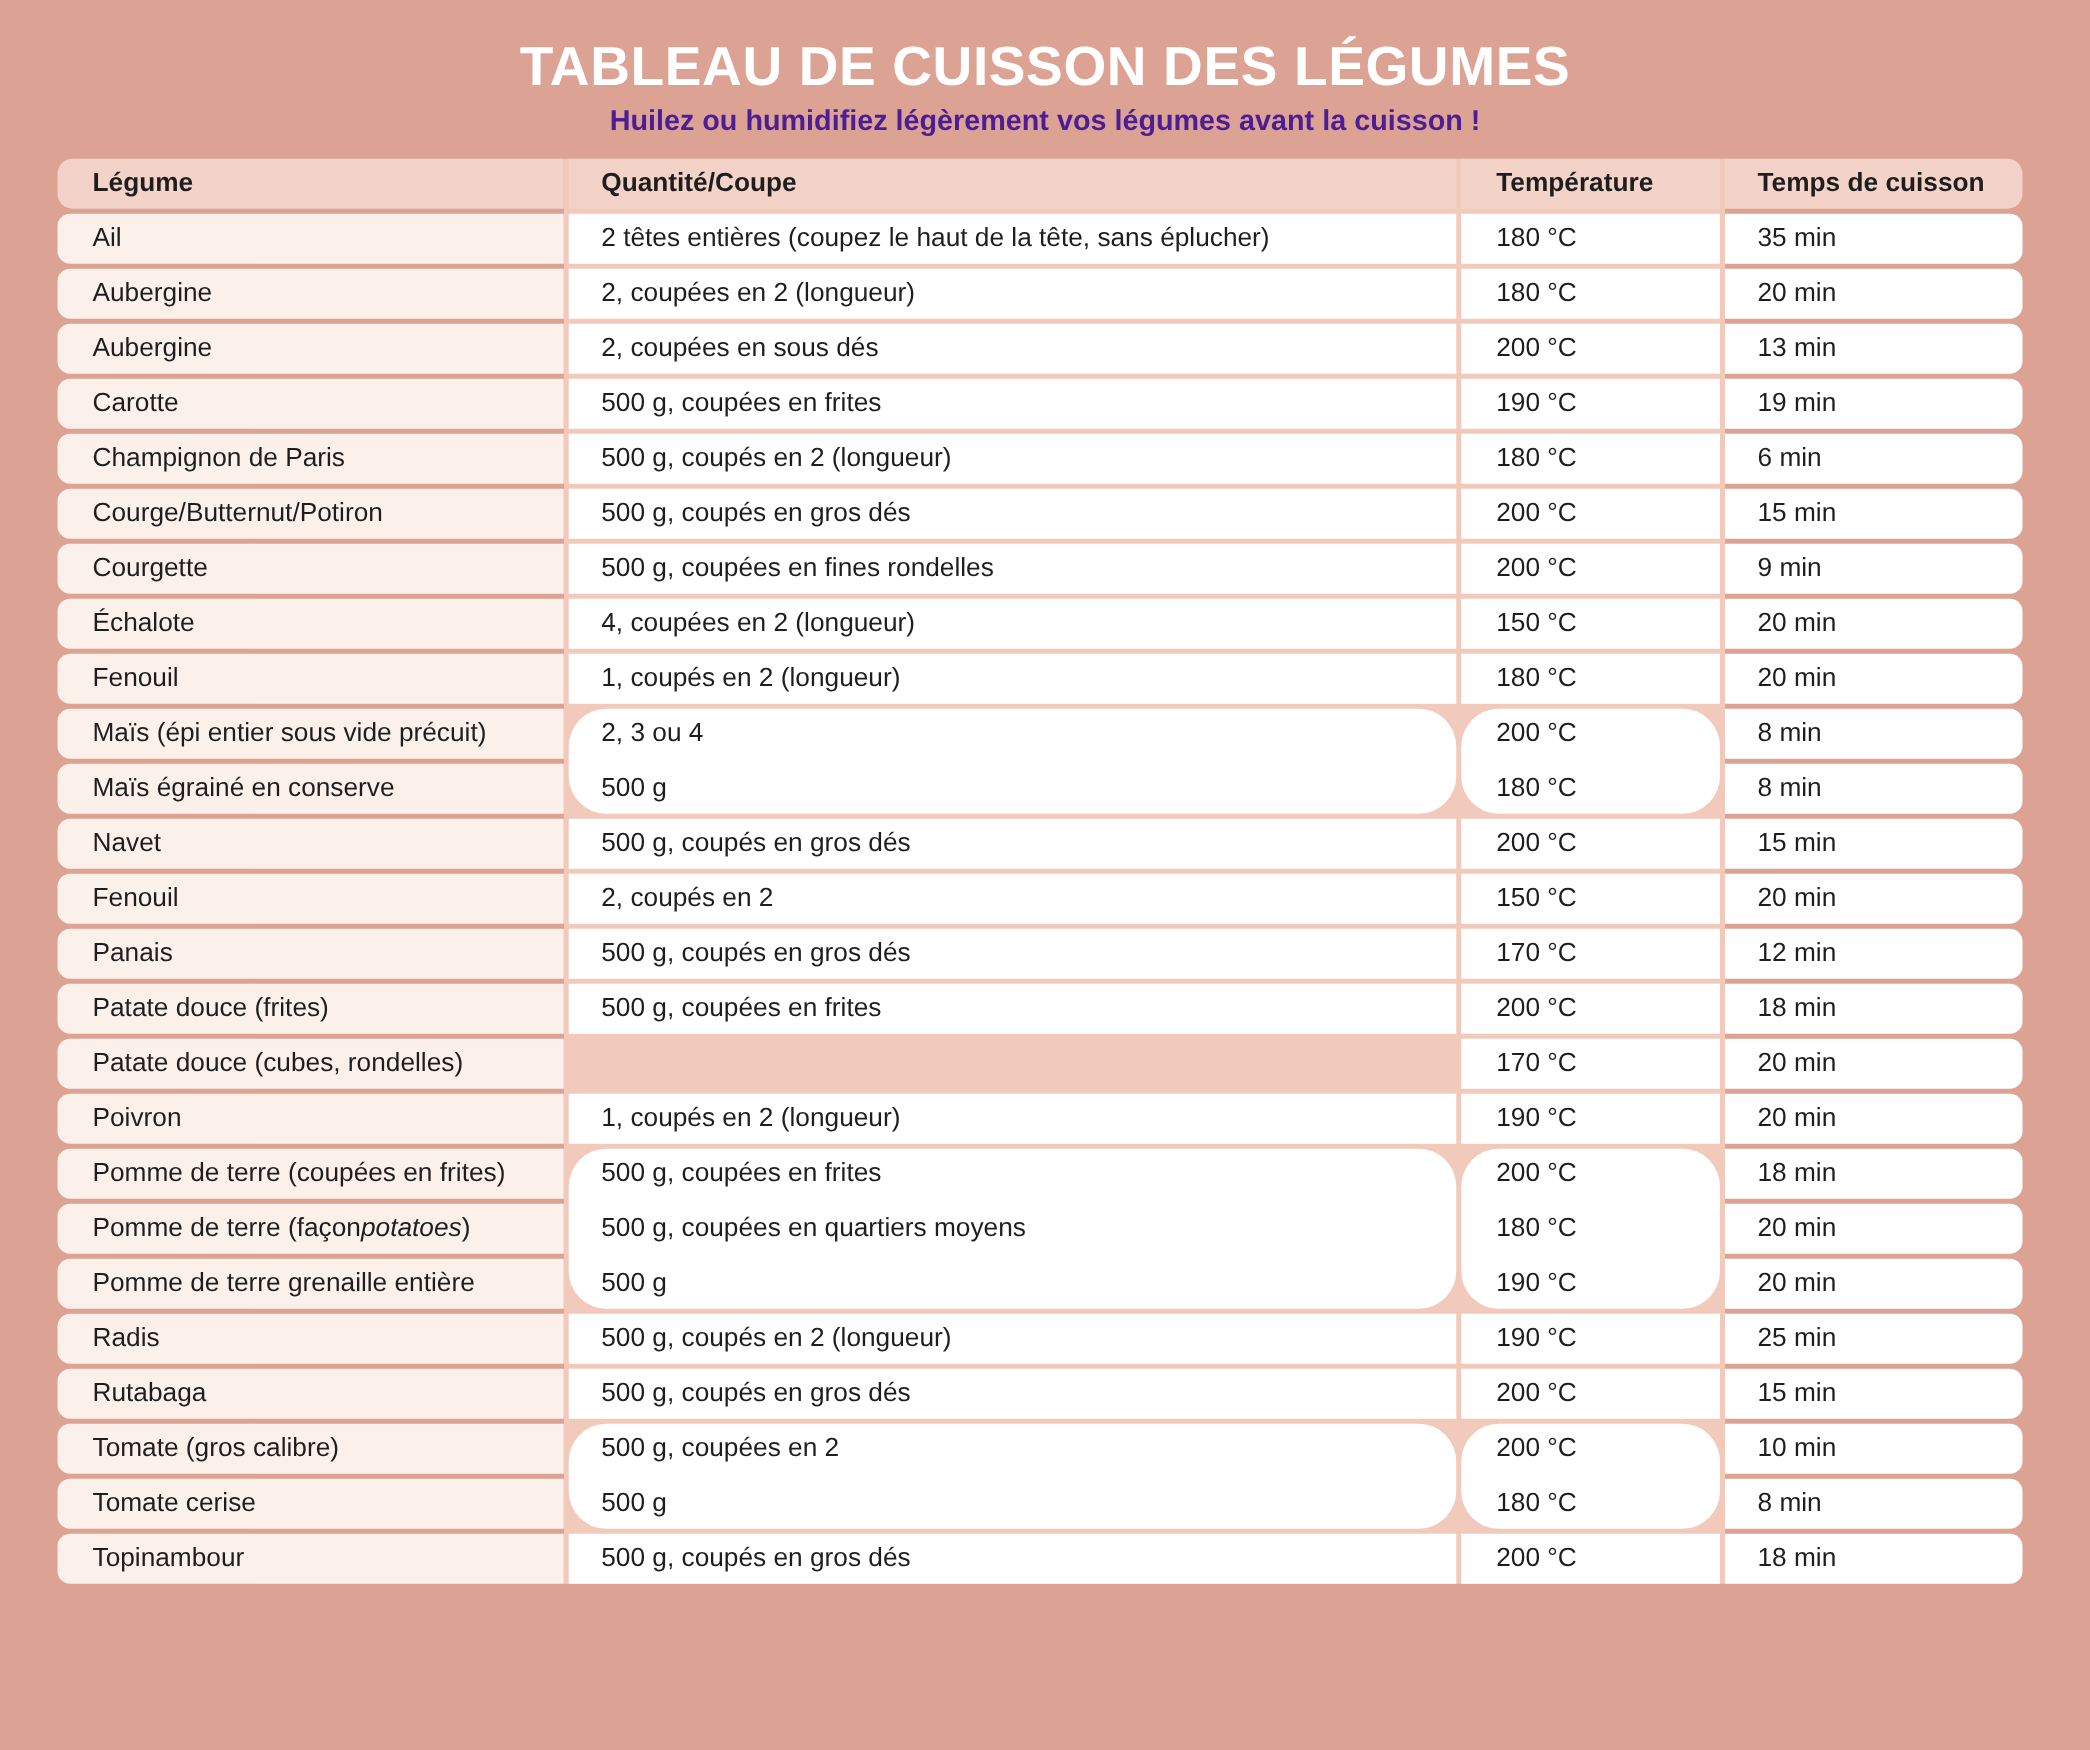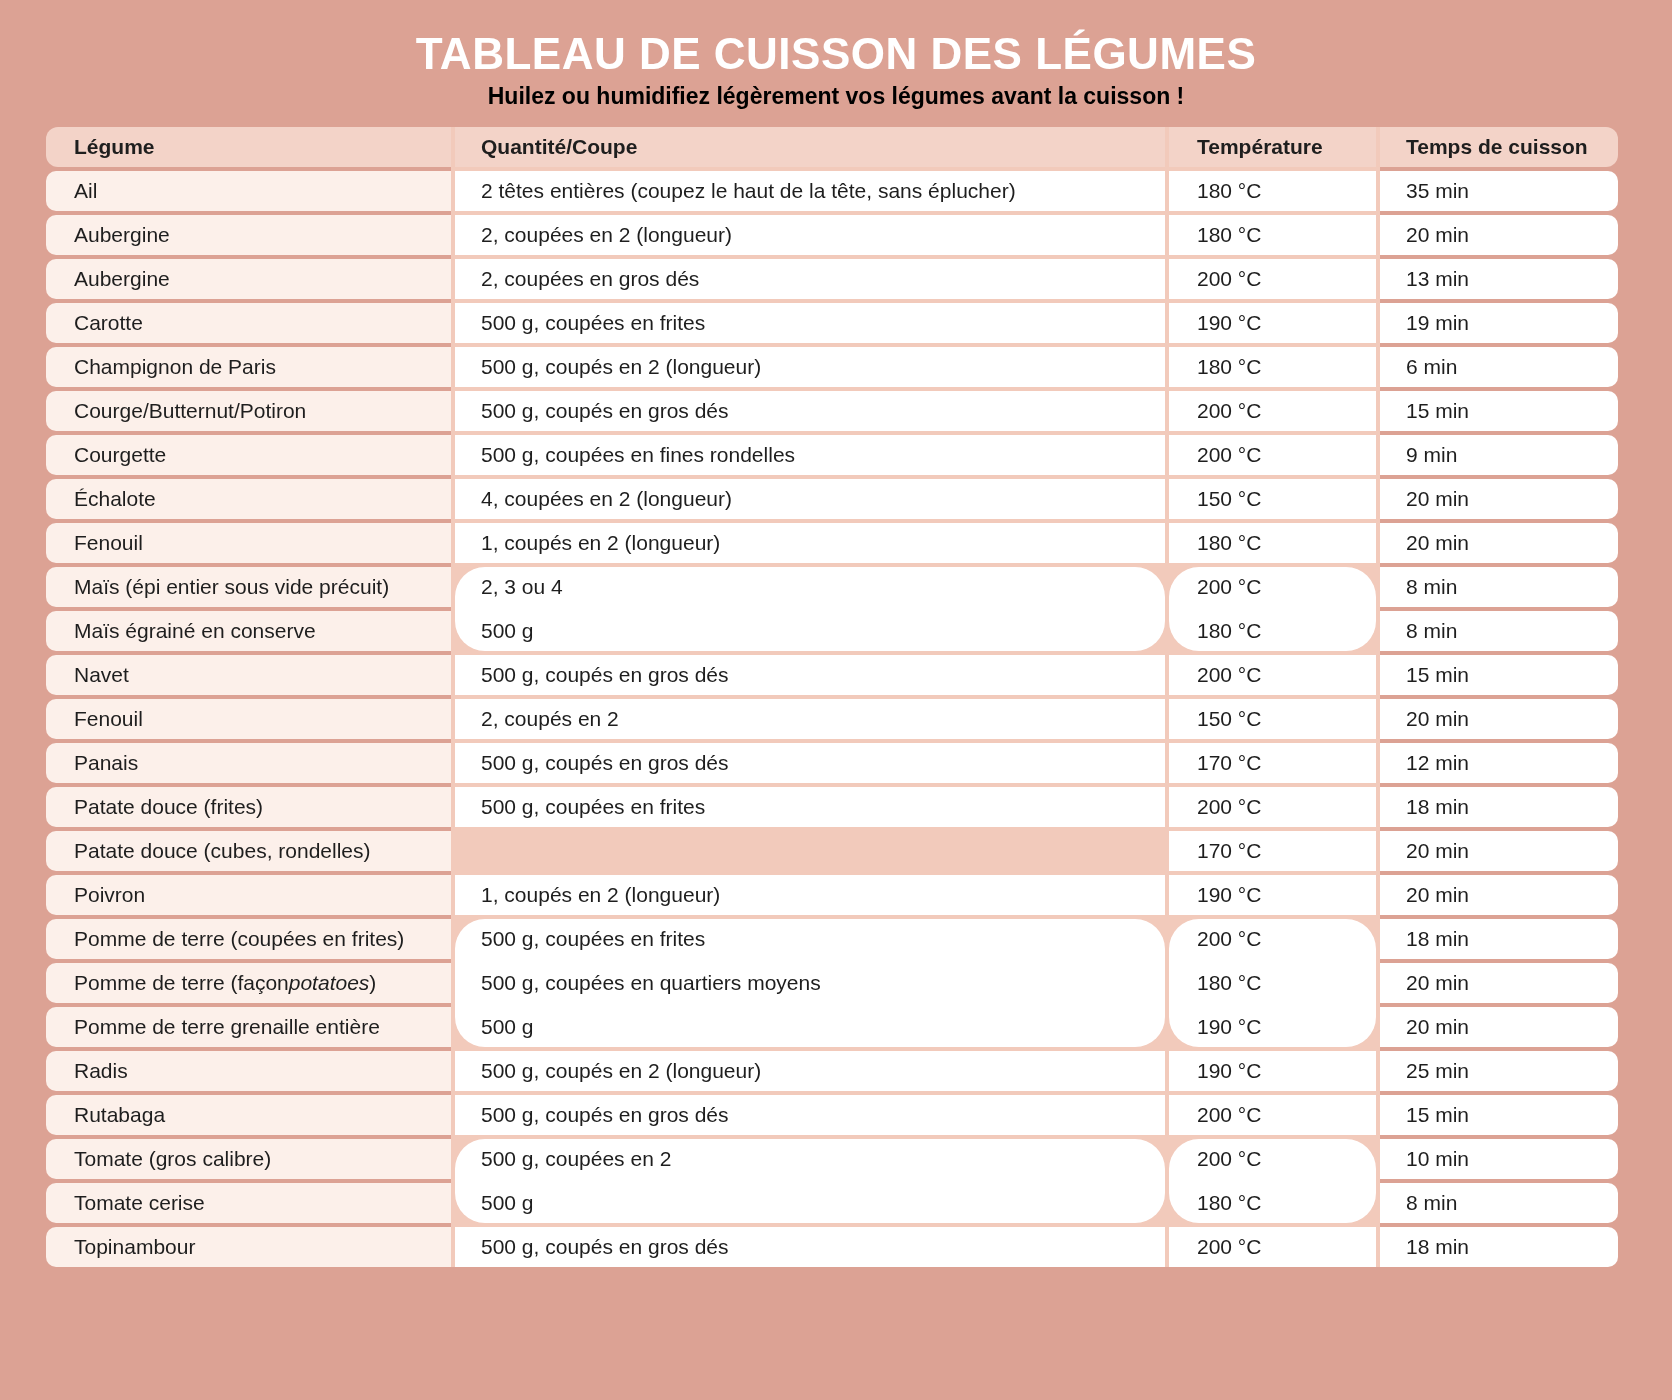--- a/index.html
+++ b/index.html
@@ -22,21 +22,21 @@
     line-height: 48px;
     font-weight: bold;
     letter-spacing: 0.5px;
     color: #ffffff;
   }
   .subtitle {
     margin: 4px 0 0 0;
     font-size: 23px;
     line-height: 28px;
     font-weight: bold;
-    color: #000000;
+    color: #4c1d95;
   }
   .grid {
     margin: 17px 54px 0 46px;
     display: grid;
     grid-template-columns: 405px 710px 207px 238px;
     grid-auto-rows: 40px;
     gap: 4px;
     
     background: linear-gradient(to right,
       transparent 0 405px,
@@ -92,21 +92,21 @@
     <div class="cell th c4">Temps de cuisson</div>
     <div class="cell c1">Ail</div>
     <div class="cell c2">2 têtes entières (coupez le haut de la tête, sans éplucher)</div>
     <div class="cell c3">180 °C</div>
     <div class="cell c4">35 min</div>
     <div class="cell c1">Aubergine</div>
     <div class="cell c2">2, coupées en 2 (longueur)</div>
     <div class="cell c3">180 °C</div>
     <div class="cell c4">20 min</div>
     <div class="cell c1">Aubergine</div>
-    <div class="cell c2">2, coupées en gros dés</div>
+    <div class="cell c2">2, coupées en sous dés</div>
     <div class="cell c3">200 °C</div>
     <div class="cell c4">13 min</div>
     <div class="cell c1">Carotte</div>
     <div class="cell c2">500 g, coupées en frites</div>
     <div class="cell c3">190 °C</div>
     <div class="cell c4">19 min</div>
     <div class="cell c1">Champignon de Paris</div>
     <div class="cell c2">500 g, coupés en 2 (longueur)</div>
     <div class="cell c3">180 °C</div>
     <div class="cell c4">6 min</div>

